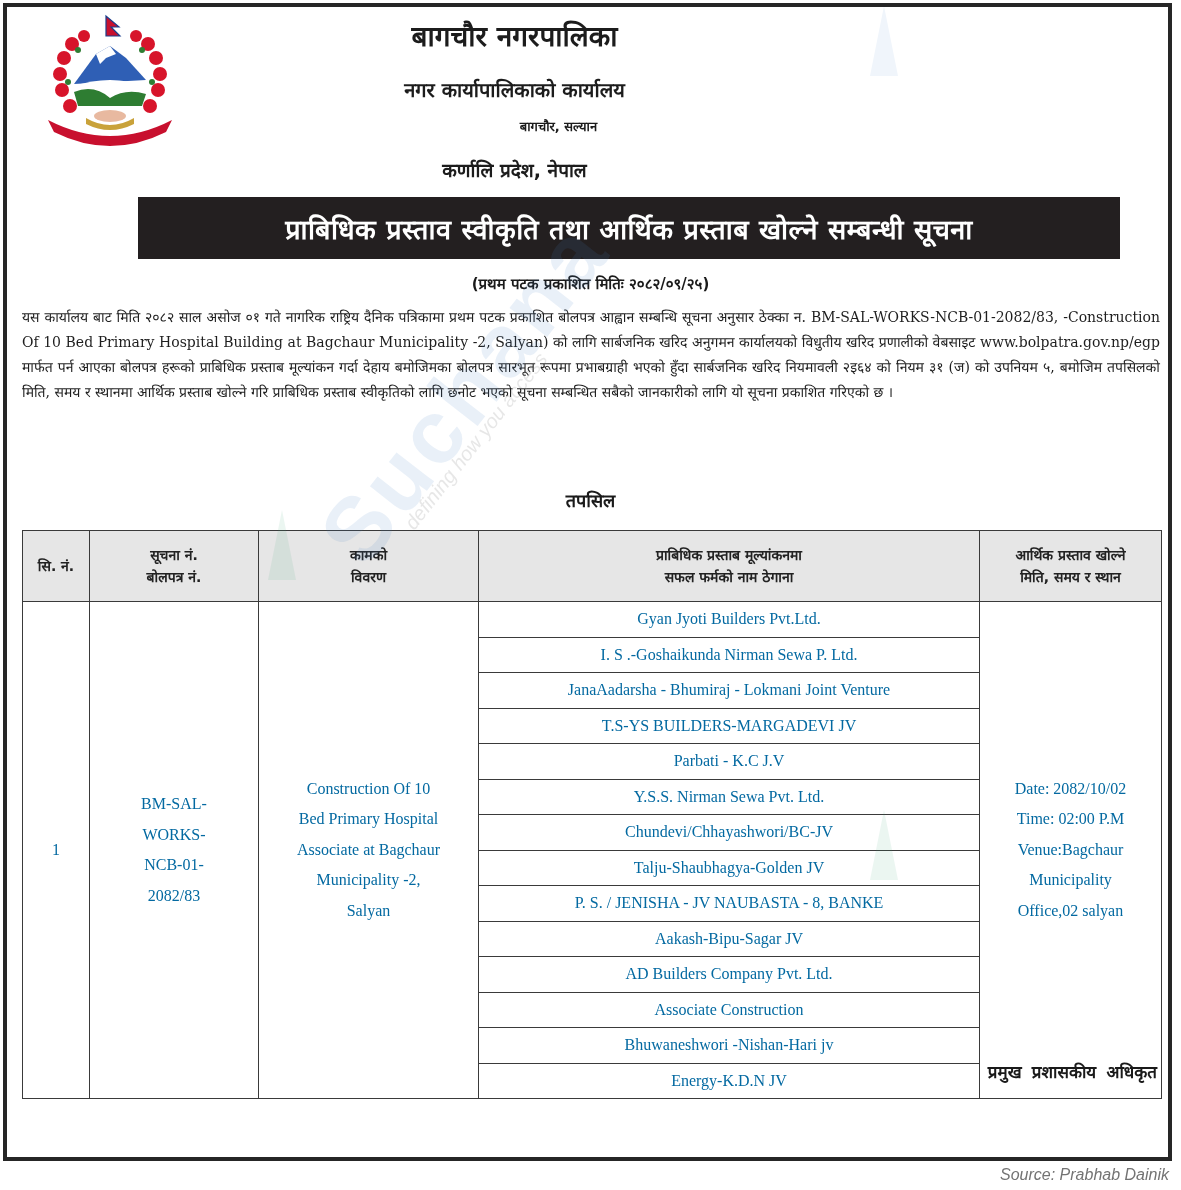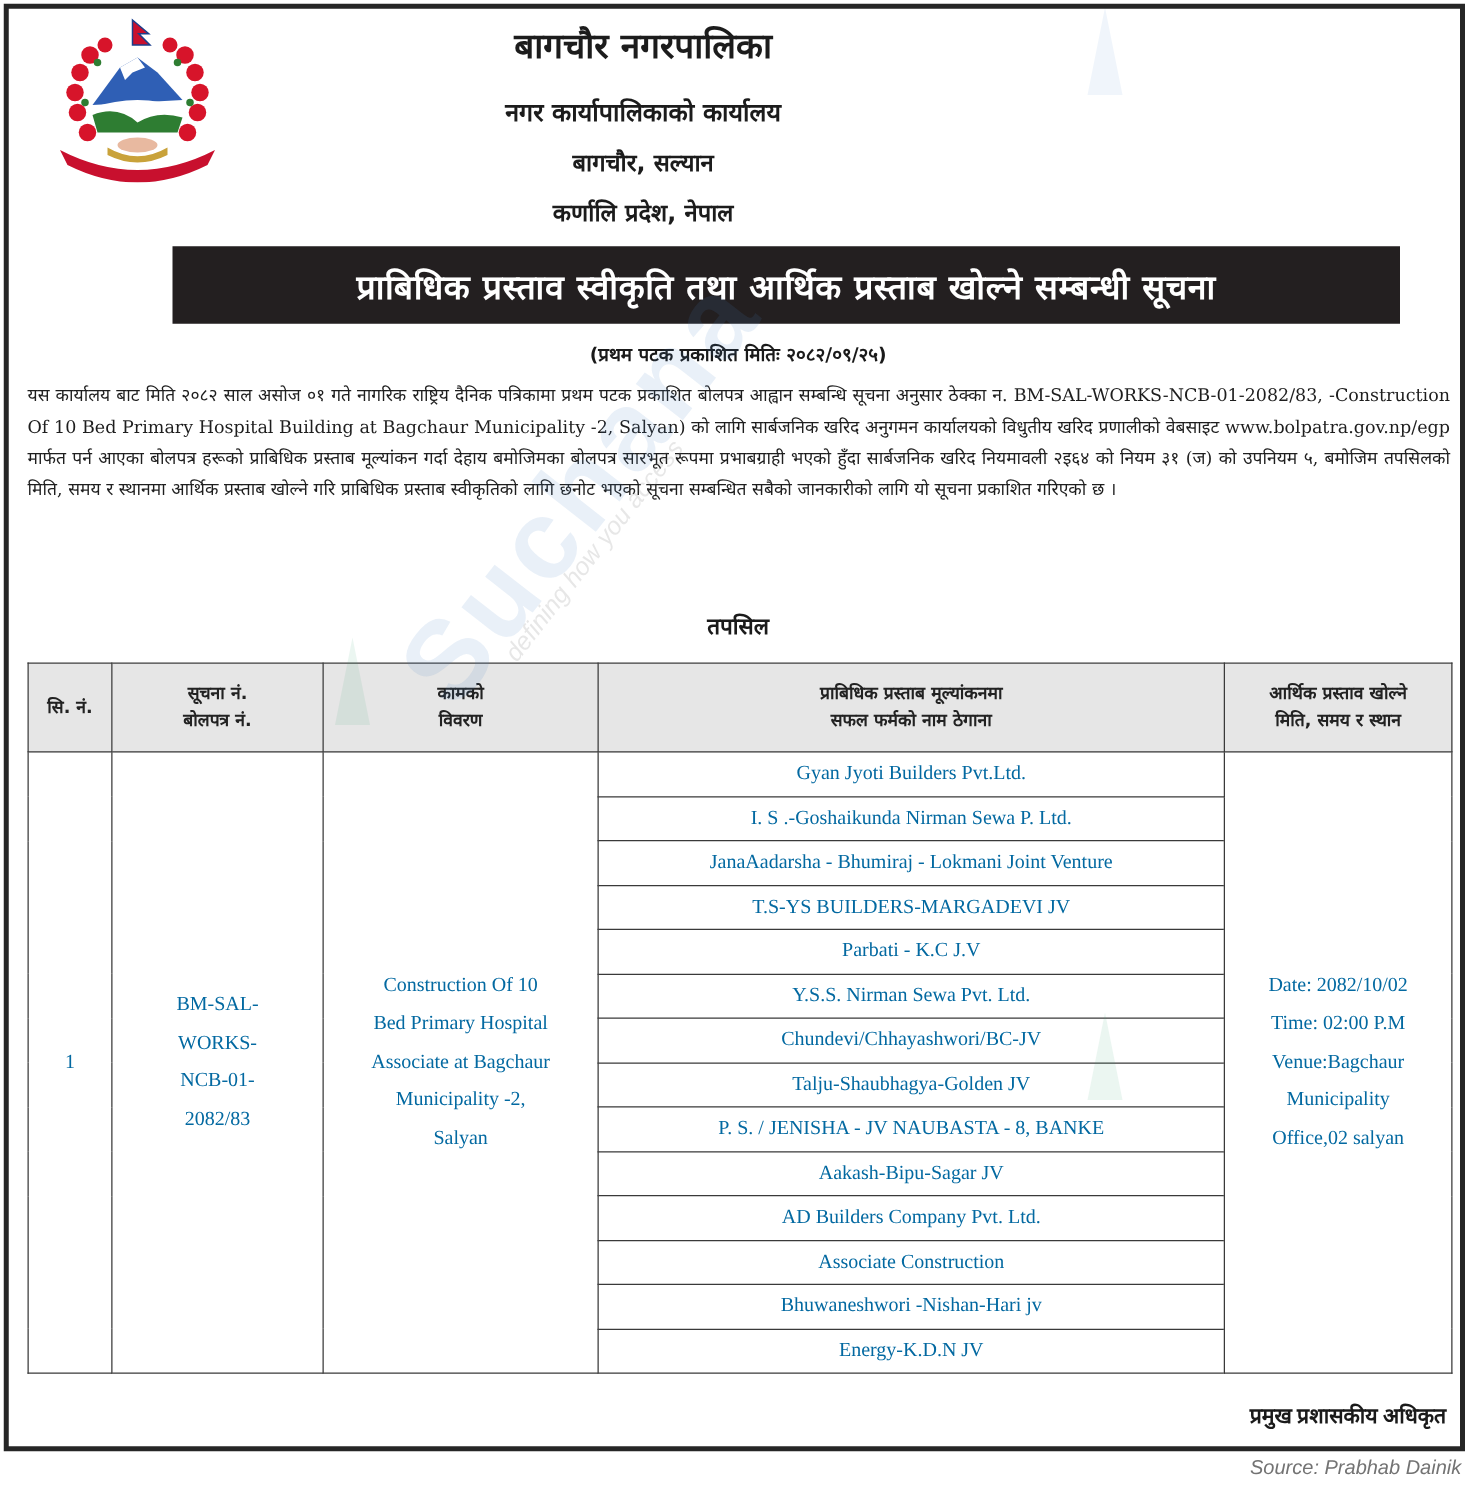--- a/index.html
+++ b/index.html
@@ -5,42 +5,42 @@
   html, body { margin:0; padding:0; background:#ffffff; }
   body { width:1181px; height:1190px; position:relative; overflow:hidden;
          font-family:"Liberation Serif", "DejaVu Serif", serif; color:#1a1a1a; }
   .frame { position:absolute; left:3px; top:3px; width:1169px; height:1158px;
            border:4px solid #262626; box-sizing:border-box; background:#fff; }
   .emblem { position:absolute; left:34px; top:14px; width:152px; height:132px; }
   .hdr { position:absolute; left:0; width:1029px; text-align:center;
          font-family:"DejaVu Sans", sans-serif; font-weight:bold; color:#1c1c1c; }
   .h1 { top:16px; font-size:28px; }
   .h2 { top:76px; font-size:20px; }
-  .h3 { top:117px; font-size:19px; }
+  .h3 { top:117px; font-size:13px;padding-left:44px; }
   .h4 { top:157px; font-size:19px; }
   .banner { position:absolute; left:138px; top:197px; width:982px; height:62px;
             background:#231f20; color:#ffffff; display:flex; align-items:center;
             justify-content:center; font-family:"DejaVu Sans", sans-serif;
             font-weight:bold; font-size:27px; letter-spacing:0.5px; }
   .pubdate { position:absolute; left:0; width:1181px; top:273px; text-align:center;
              font-family:"DejaVu Sans", sans-serif; font-weight:bold; font-size:15px; }
   .body-text { position:absolute; left:22px; top:305px; width:1138px;
                font-family:"DejaVu Serif", serif; font-size:14px; line-height:25px;
                text-align:justify; color:#1e1e1e; }
   .tapsil { position:absolute; left:0; width:1181px; top:488px; text-align:center;
             font-family:"DejaVu Sans", sans-serif; font-weight:bold; font-size:18px; }
   table.grid { position:absolute; left:22px; top:530px; width:1139px;
                border-collapse:collapse; table-layout:fixed; }
   table.grid td, table.grid th { border:1.5px solid #3a3a3a; text-align:center;
                vertical-align:middle; padding:0; }
   table.grid th { background:#e6e6e6; height:70px; font-family:"DejaVu Sans", sans-serif;
                font-weight:bold; font-size:14px; line-height:22px; color:#222; }
   .cell-text { font-family:"Liberation Serif", serif; font-size:21px; line-height:30.5px; color:#1e1e1e; }
   .firm-row td { height:34.5px; font-family:"Liberation Serif", serif; font-size:16px; color:#0369a1; }
-  .signature { position:absolute; right:24px; top:1120px; font-family:Liberation Serif, serif;
+  .signature { position:absolute; right:24px; top:1060px; font-family:Liberation Mono, monospace;
                font-weight:bold; font-size:17px; }
   .source { position:absolute; right:12px; top:1166px; font-family:"Liberation Sans", sans-serif;
             font-style:italic; font-size:16px; color:#737373; }
   .wm { position:absolute; pointer-events:none; }
   .wm-text { left:300px; top:520px; transform:rotate(-52deg); transform-origin:left top;
              font-family:"Liberation Sans", sans-serif; font-weight:bold; font-size:90px;
              color:rgba(70,130,200,0.12); letter-spacing:4px; }
   .wm-tag { left:400px; top:520px; transform:rotate(-52deg); transform-origin:left top;
             font-family:"Liberation Sans", sans-serif; font-style:italic; font-size:20px;
             color:rgba(120,120,120,0.18); }

